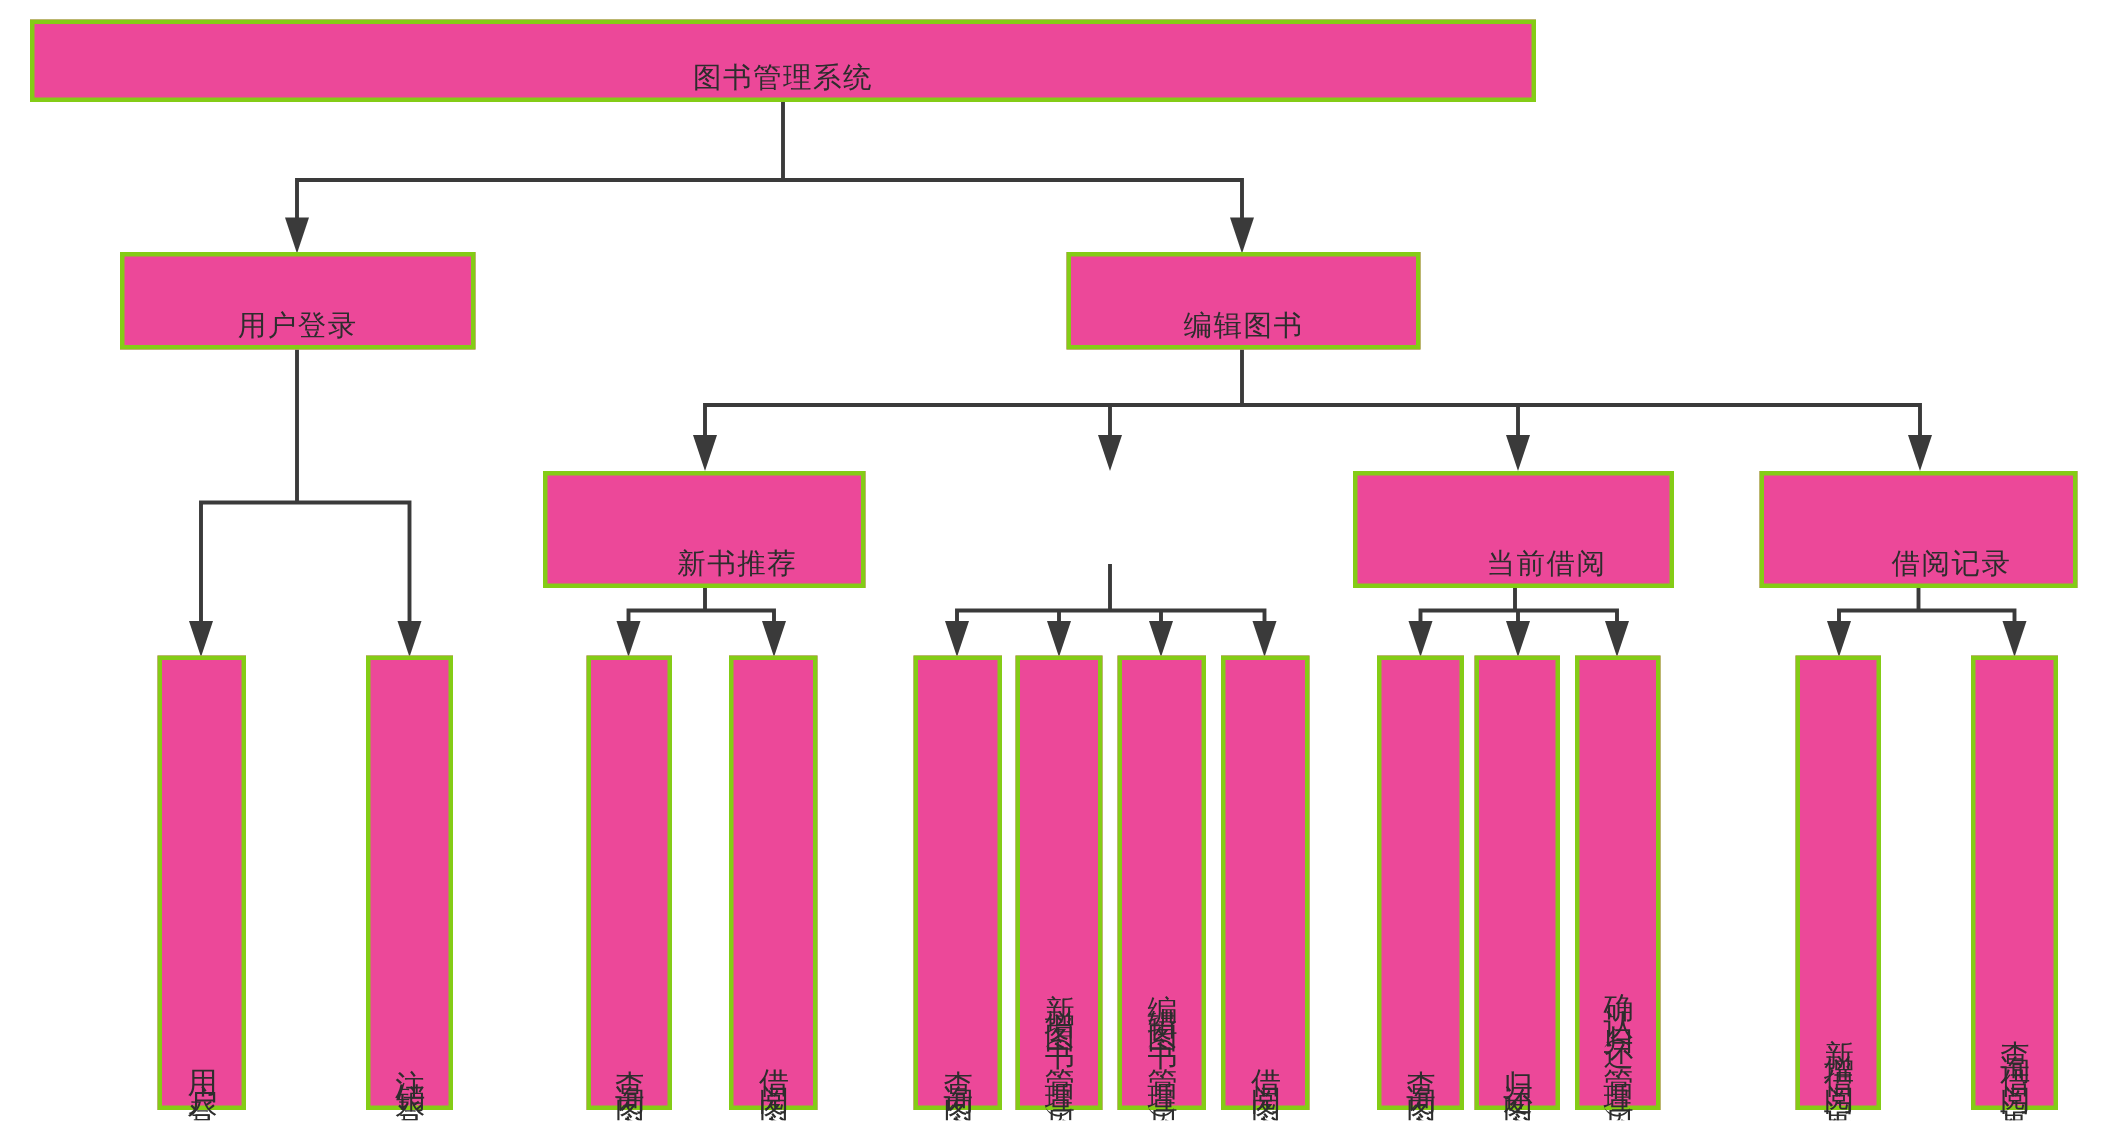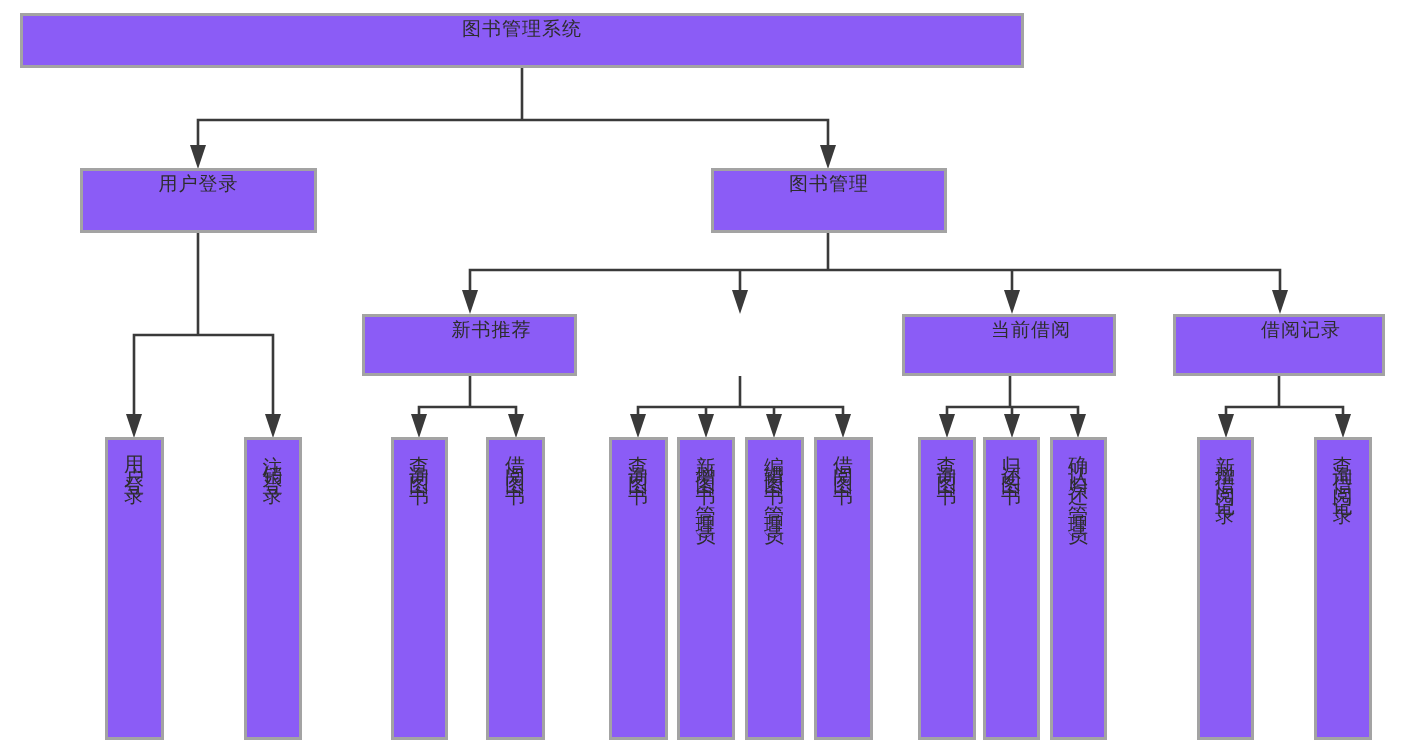--- a/index.html
+++ b/index.html
@@ -13,24 +13,24 @@
   }
   .connector-layer {
     position: absolute;
     left: 0; top: 0;
     width: 1405px; height: 747px;
     z-index: 1;
   }
   .box {
     position: absolute;
     box-sizing: border-box;
-    border: 3px solid #a3a3a3;
-    background: #8b5cf6;
+    border: 3px solid #84cc16;
+    background: #ec4899;
     display: flex;
-    align-items: flex-start;
+    align-items: flex-end;
     justify-content: center;
     z-index: 2;
   }
   .hlabel {
     font-size: 19px;
     color: #2d2d2d;
     letter-spacing: 1px;
     white-space: nowrap;
   }
   .leaf {
@@ -41,21 +41,21 @@
     writing-mode: vertical-rl;
     text-orientation: mixed;
     font-size: 20px;
     letter-spacing: 10px;
     color: #2d2d2d;
     line-height: 1;
   }
   .root-box   { left: 20px;  top: 13px;  width: 1004px; height: 55px; }
   .l2a        { left: 80px;  top: 168px; width: 237px;  height: 65px; }
   .l2b        { left: 711px; top: 168px; width: 236px;  height: 65px; }
-  .l3         { top: 314px; height: 62px; padding-left: 44px; }
+  .l3         { top: 314px; height: 78px; padding-left: 44px; }
   .watermark {
     position: absolute;
     right: 14px;
     top: 714px;
     font-size: 17px;
     color: rgba(158,158,158,0.92);
     letter-spacing: 1px;
     z-index: 5;
     white-space: nowrap;
   }
@@ -121,21 +121,21 @@
   </svg>
 
   <div class="box root-box">
     <span class="hlabel">图书管理系统</span>
   </div>
 
   <div class="box l2a">
     <span class="hlabel">用户登录</span>
   </div>
   <div class="box l2b">
-    <span class="hlabel">图书管理</span>
+    <span class="hlabel">编辑图书</span>
   </div>
 
   <div class="box l3" style="left:362px;width:215px;">
     <span class="hlabel">新书推荐</span>
   </div>
   <div class="box l3" style="left:1173px;width:212px;">
     <span class="hlabel">借阅记录</span>
   </div>
   <div class="box l3" style="left:902px;width:214px;">
     <span class="hlabel">当前借阅</span>

